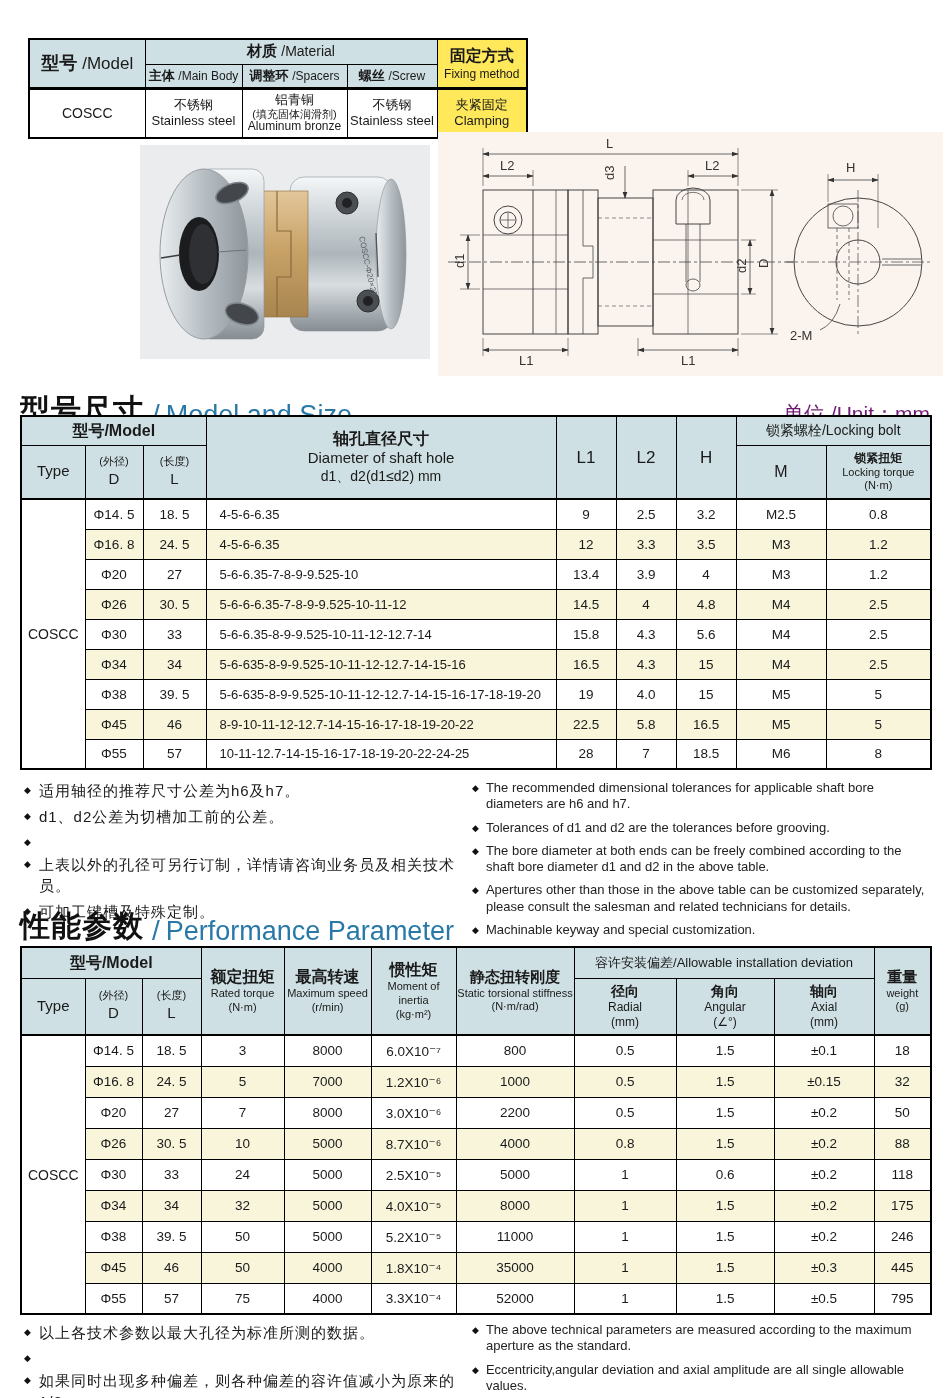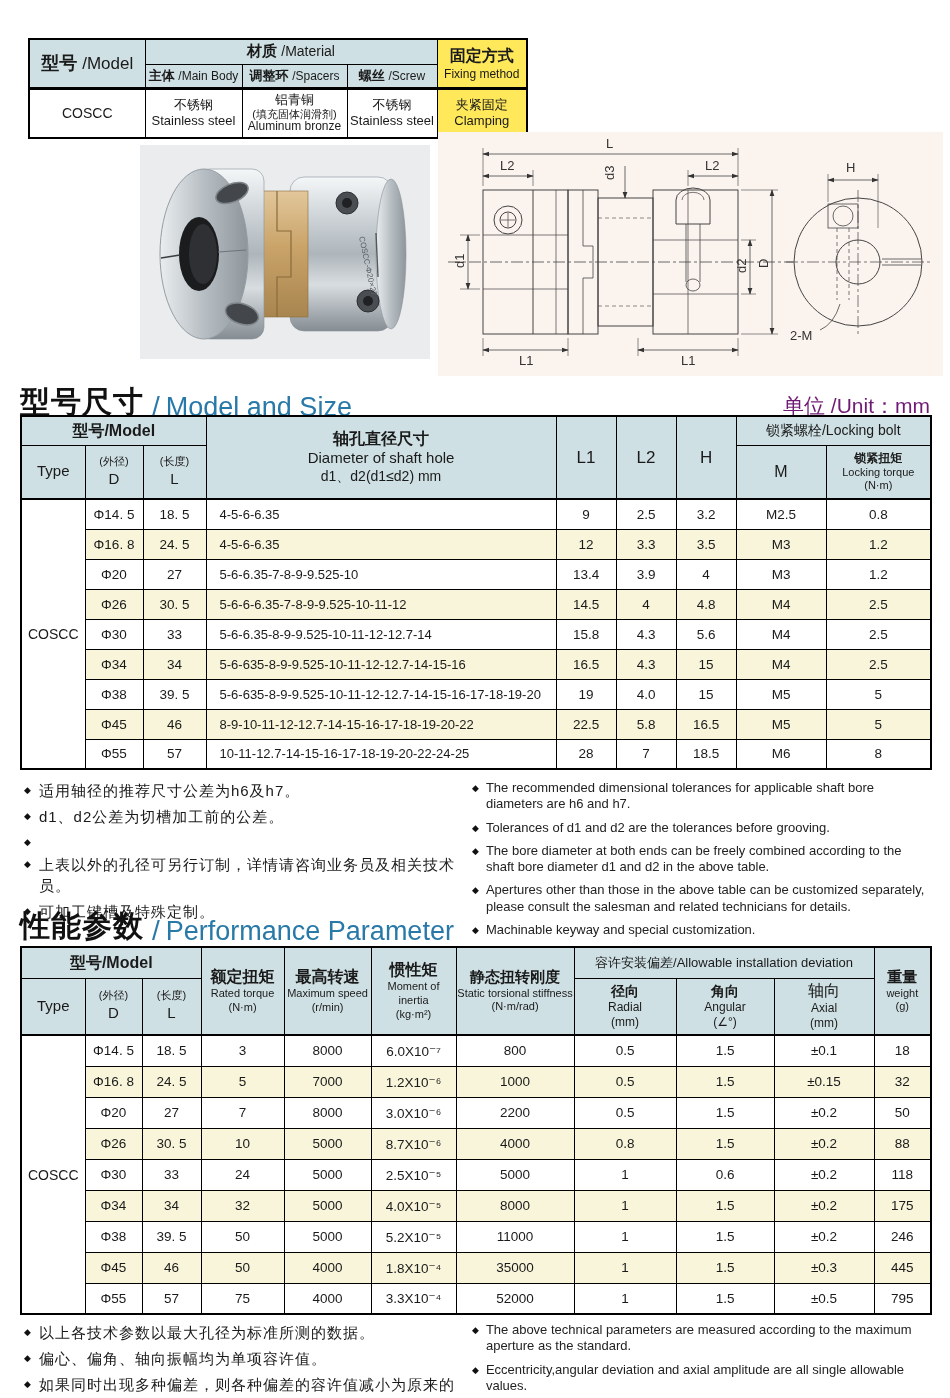--- a/index.html
+++ b/index.html
@@ -32,21 +32,21 @@
   .photo { position:absolute; left:140px; top:131px; }
   
   .drawing { position:absolute; left:438px; top:122px; background:#fbf3ee; }
 
   
   .sec-title { position:absolute; left:20px; width:910px; display:flex; align-items:flex-end; }
   .sec-title .cn { font-size:30px; font-weight:bold; color:#111; letter-spacing:1px; }
   .sec-title .sep { font-size:28px; color:#2979a8; margin:0 6px 0 8px; }
   .sec-title .en { font-size:27px; color:#2979a8; }
   .sec-title .unit { margin-left:auto; font-size:21px; color:#701a75; padding-bottom:3px; }
-  #size-title { top:372px;text-align:right; }
+  #size-title { top:380px;text-align:right; }
   #perf-title { top:896px; }
 
   
   .big-table { width:910px; border:2px solid #000; }
   .big-table th, .big-table td { border:1px solid #000; text-align:center; vertical-align:middle; }
   .big-table thead { border-bottom:2.5px solid #000; }
   .big-table th { background:#cfe0e4; font-weight:normal; line-height:1.25; }
   .big-table .h-lg { font-size:16px; font-weight:bold; }
   .big-table .h-md { font-size:15px; }
   .big-table .h-sm { font-size:11px; display:block; }
@@ -522,21 +522,21 @@
               <span style="display:block;font-size:14px;font-weight:bold">径向</span>
               <span class="h-en" style="font-size:12px">Radial</span>
               <span class="h-en" style="font-size:12px">(mm)</span>
             </th>
           <th>
               <span style="display:block;font-size:14px;font-weight:bold">角向</span>
               <span class="h-en" style="font-size:12px">Angular</span>
               <span class="h-en" style="font-size:12px">(∠°)</span>
             </th>
           <th>
-              <span style="display:block;font-size:16px;font-weight:normal">轴向</span>
+              <span style="display:block;font-size:14px;font-weight:bold">轴向</span>
               <span class="h-en" style="font-size:12px">Axial</span>
               <span class="h-en" style="font-size:12px">(mm)</span>
             </th>
         </tr>
       </thead>
       <tbody>
           <tr>
             <td rowspan="9" class="type-cell">COSCC</td>
             <td>Φ14. 5</td>
             <td>18. 5</td>
@@ -650,21 +650,20 @@
   </div>
 
   <div id="perf-notes" class="notes">
     <div class="col-cn">
         <div class="note-item">
           <span class="bullet">◆</span>
           <span class="note-text">以上各技术参数以最大孔径为标准所测的数据。</span>
         </div>
         <div class="note-item">
           <span class="bullet">◆</span>
-          <span class="note-text">偏心、偏角、轴向振幅均为单项容许值。</span>
         </div>
         <div class="note-item">
           <span class="bullet">◆</span>
           <span class="note-text">如果同时出现多种偏差，则各种偏差的容许值减小为原来的1/2。</span>
         </div>
       </div>
     <div class="col-en">
         <div class="note-item">
           <span class="bullet">◆</span>
           <span class="note-text">The above technical parameters are measured according to the maximum aperture as the standard.</span>

